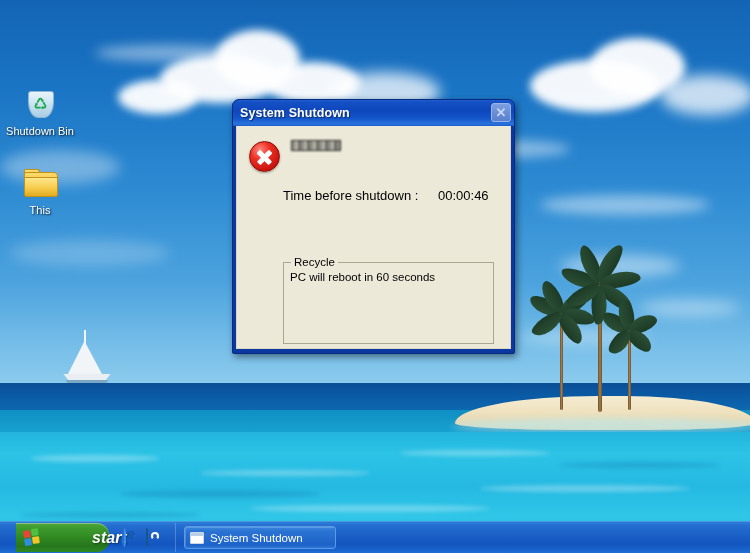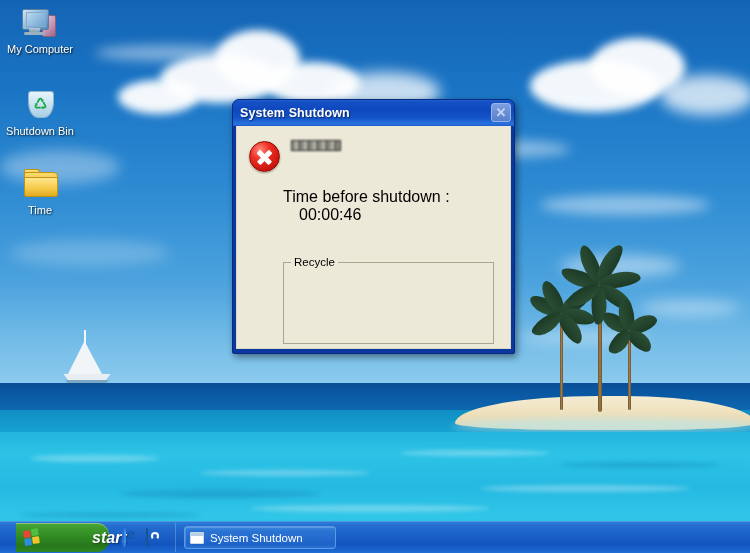--- a/index.html
+++ b/index.html
@@ -320,21 +320,21 @@
     height: 9px;
     vertical-align: -1px;
     background:
       repeating-linear-gradient(90deg, #8d8d85 0 3px, #b3b3a9 3px 6px, #6f6f68 6px 9px);
     border: 1px solid #2a2a26;
     filter: blur(0.8px);
   }
 
   #timer-row {
     margin: 16px 0 0 46px;
-    font-size: 16px;
+    font-size: 13px;
     color: #000000;
   }
   #timer-row .tval { margin-left: 16px; }
 
   #groupbox {
     position: absolute;
     left: 46px; top: 136px;
     width: 211px; height: 82px;
     border: 1px solid #a9a78f;
     box-sizing: border-box;
@@ -669,47 +669,36 @@
     <div class="ripple" style="left:30px;top:455px;width:130px;height:7px;"></div>
     <div class="ripple" style="left:200px;top:470px;width:170px;height:6px;"></div>
     <div class="ripple d" style="left:120px;top:490px;width:200px;height:8px;"></div>
     <div class="ripple" style="left:400px;top:450px;width:150px;height:6px;"></div>
     <div class="ripple" style="left:480px;top:485px;width:210px;height:7px;"></div>
     <div class="ripple d" style="left:560px;top:462px;width:160px;height:6px;"></div>
     <div class="ripple" style="left:250px;top:505px;width:240px;height:7px;"></div>
     <div class="ripple d" style="left:20px;top:512px;width:180px;height:6px;"></div>
   </div>
 
-  <div class="desk-icon" style="left:3px;top:6px;">
-    <span class="glyph">
-      <span class="mc-tower"></span>
-      <span class="mc-monitor">
-          <span class="mc-screen"></span>
-        </span>
-      <span class="mc-stand"></span>
-      <span class="mc-base"></span>
-    </span>
-    <span class="label">My Computer</span>
-  </div>
 
   <div class="desk-icon" style="left:3px;top:88px;">
     <span class="glyph">
       <span class="rb-body"></span>
       <span class="rb-arrows">♺</span>
     </span>
     <span class="label">Shutdown Bin</span>
   </div>
 
   <div class="desk-icon" style="left:3px;top:167px;">
     <span class="glyph">
       <span class="fd-tab"></span>
       <span class="fd-back"></span>
       <span class="fd-front"></span>
     </span>
-    <span class="label">Time</span>
+    <span class="label">This</span>
   </div>
 
   <div id="dialog">
     <div id="titlebar">
       <span class="title">System Shutdown</span>
       <span id="close-btn">✕</span>
     </div>
 
     <div id="client">
       <div id="msg-row">
@@ -717,20 +706,21 @@
         <div id="msg-text"><span class="redacted"></span></div>
       </div>
 
       <div id="timer-row">
         <span>Time before shutdown :</span>
         <span class="tval">00:00:46</span>
       </div>
 
       <div id="groupbox">
         <span class="legend">Recycle</span>
+        <span class="gmsg">PC will reboot in 60 seconds</span>
       </div>
     </div>
   </div>
 
   <div id="taskbar">
     <div id="start-btn">
       <span class="flag">
         <i></i>
           <i></i>
           <i></i>

